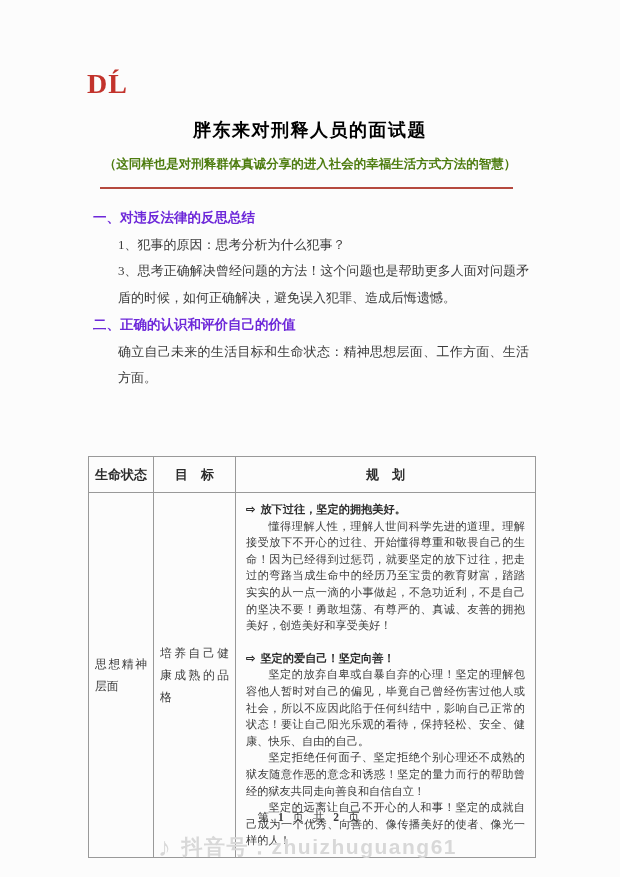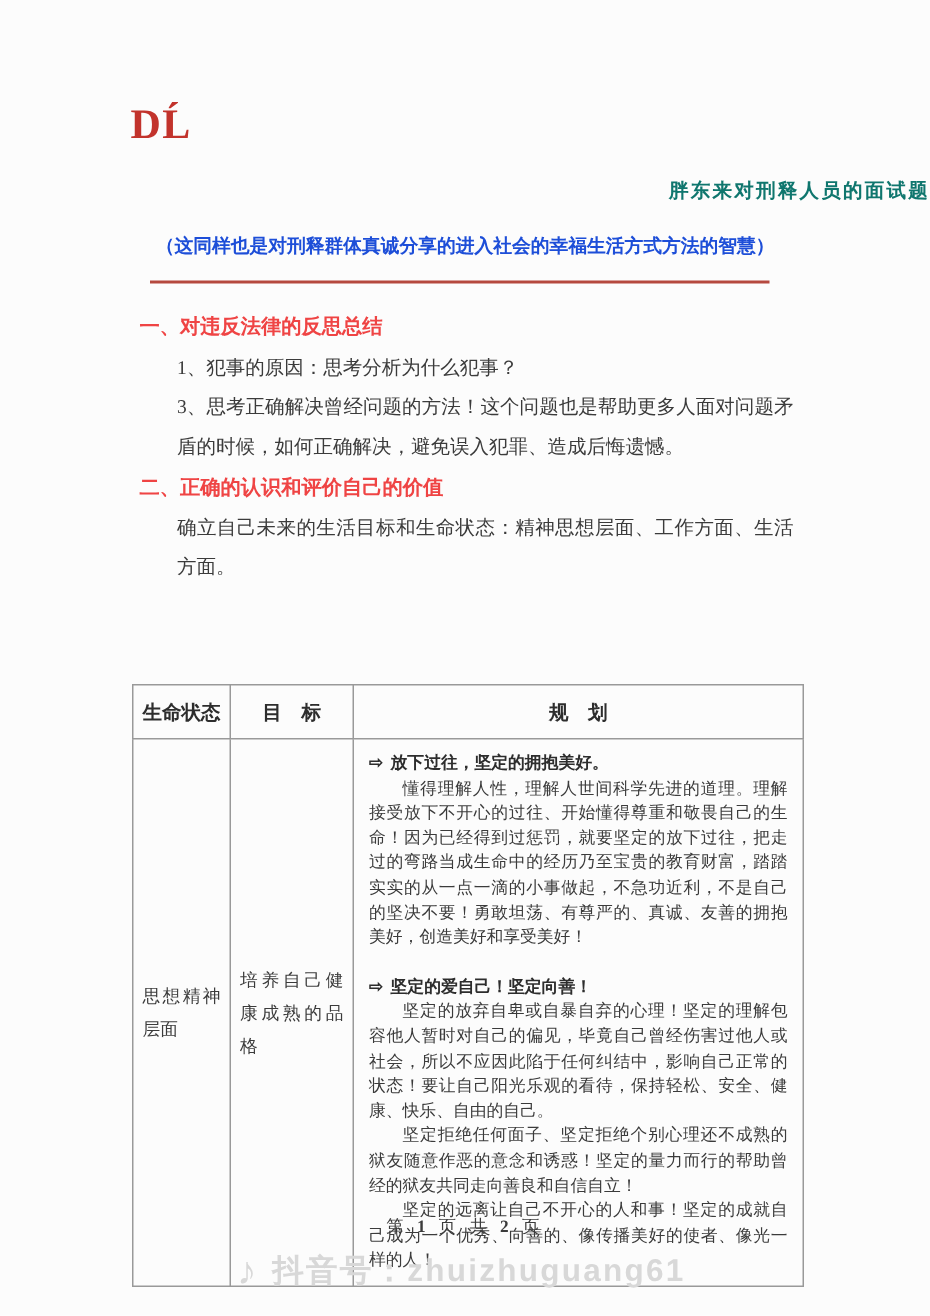--- a/index.html
+++ b/index.html
@@ -12,37 +12,37 @@
     position:relative;width:620px;height:877px;
     background:#fcfcfc;overflow:hidden;color:#3b3b3b;
   }
   .logo{
     position:absolute;left:87px;top:68px;
     font-size:28px;font-weight:700;color:#c2332c;
     letter-spacing:1px;
   }
   .doc-title{
     position:absolute;top:118px;left:0;right:0;margin:0;
-    text-align:right;font-size:13px;font-weight:700;
-    color:#0f766e;letter-spacing:1.5px;
+    text-align:center;font-size:18px;font-weight:700;
+    color:#000000;letter-spacing:1.5px;
   }
   .doc-subtitle{
     position:absolute;top:156px;left:0;right:0;
-    text-align:center;font-size:12.5px;font-weight:700;color:#1d4ed8;
+    text-align:center;font-size:12.5px;font-weight:700;color:#4d7c0f;
   }
   .redline{
     position:absolute;left:100px;top:187px;width:413px;height:2px;
     background:#b5493f;
   }
   .body-flow{
     position:absolute;left:93px;top:205px;width:436px;
     font-size:13px;line-height:26.7px;color:#3b3b3b;
   }
   .body-flow h2{
-    font-size:13.5px;font-weight:700;margin:0;color:#ef4444;
+    font-size:13.5px;font-weight:700;margin:0;color:#6d28d9;
   }
   .body-flow p{
     margin:0;padding-left:25px;text-align:justify;
   }
   table.doc-table{
     position:absolute;left:88px;top:456px;width:447px;
     border-collapse:collapse;table-layout:fixed;color:#3b3b3b;
     background:#fcfcfc;
     font-family:Liberation Serif, serif;
   }

